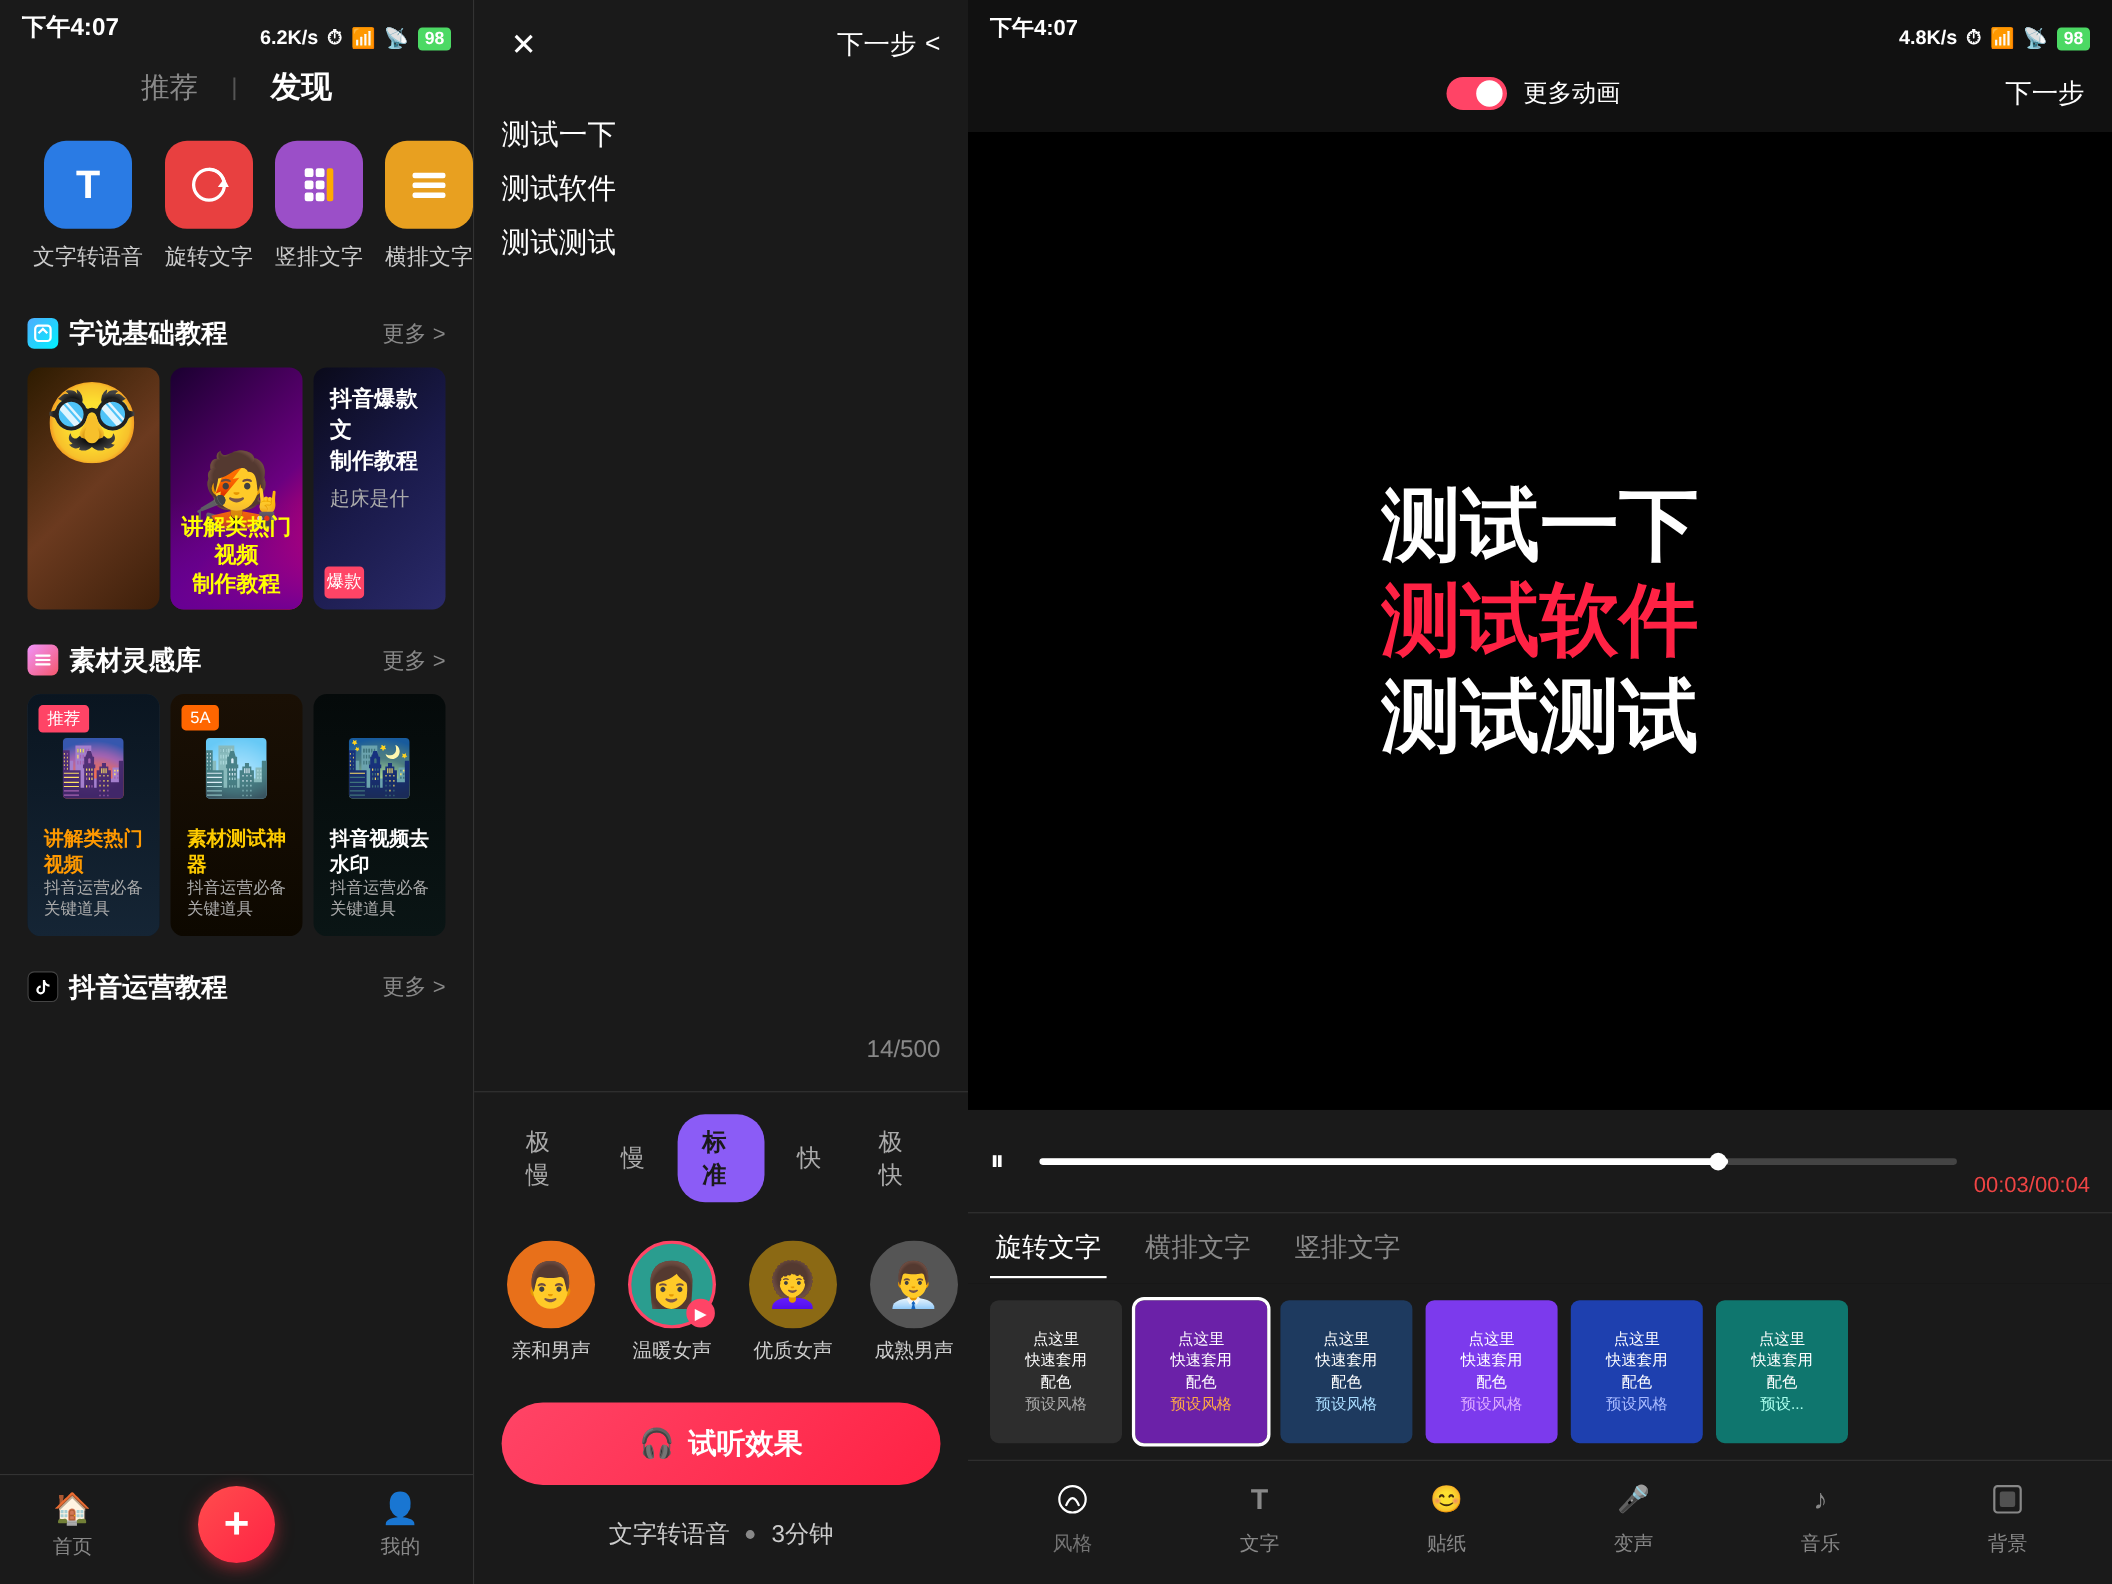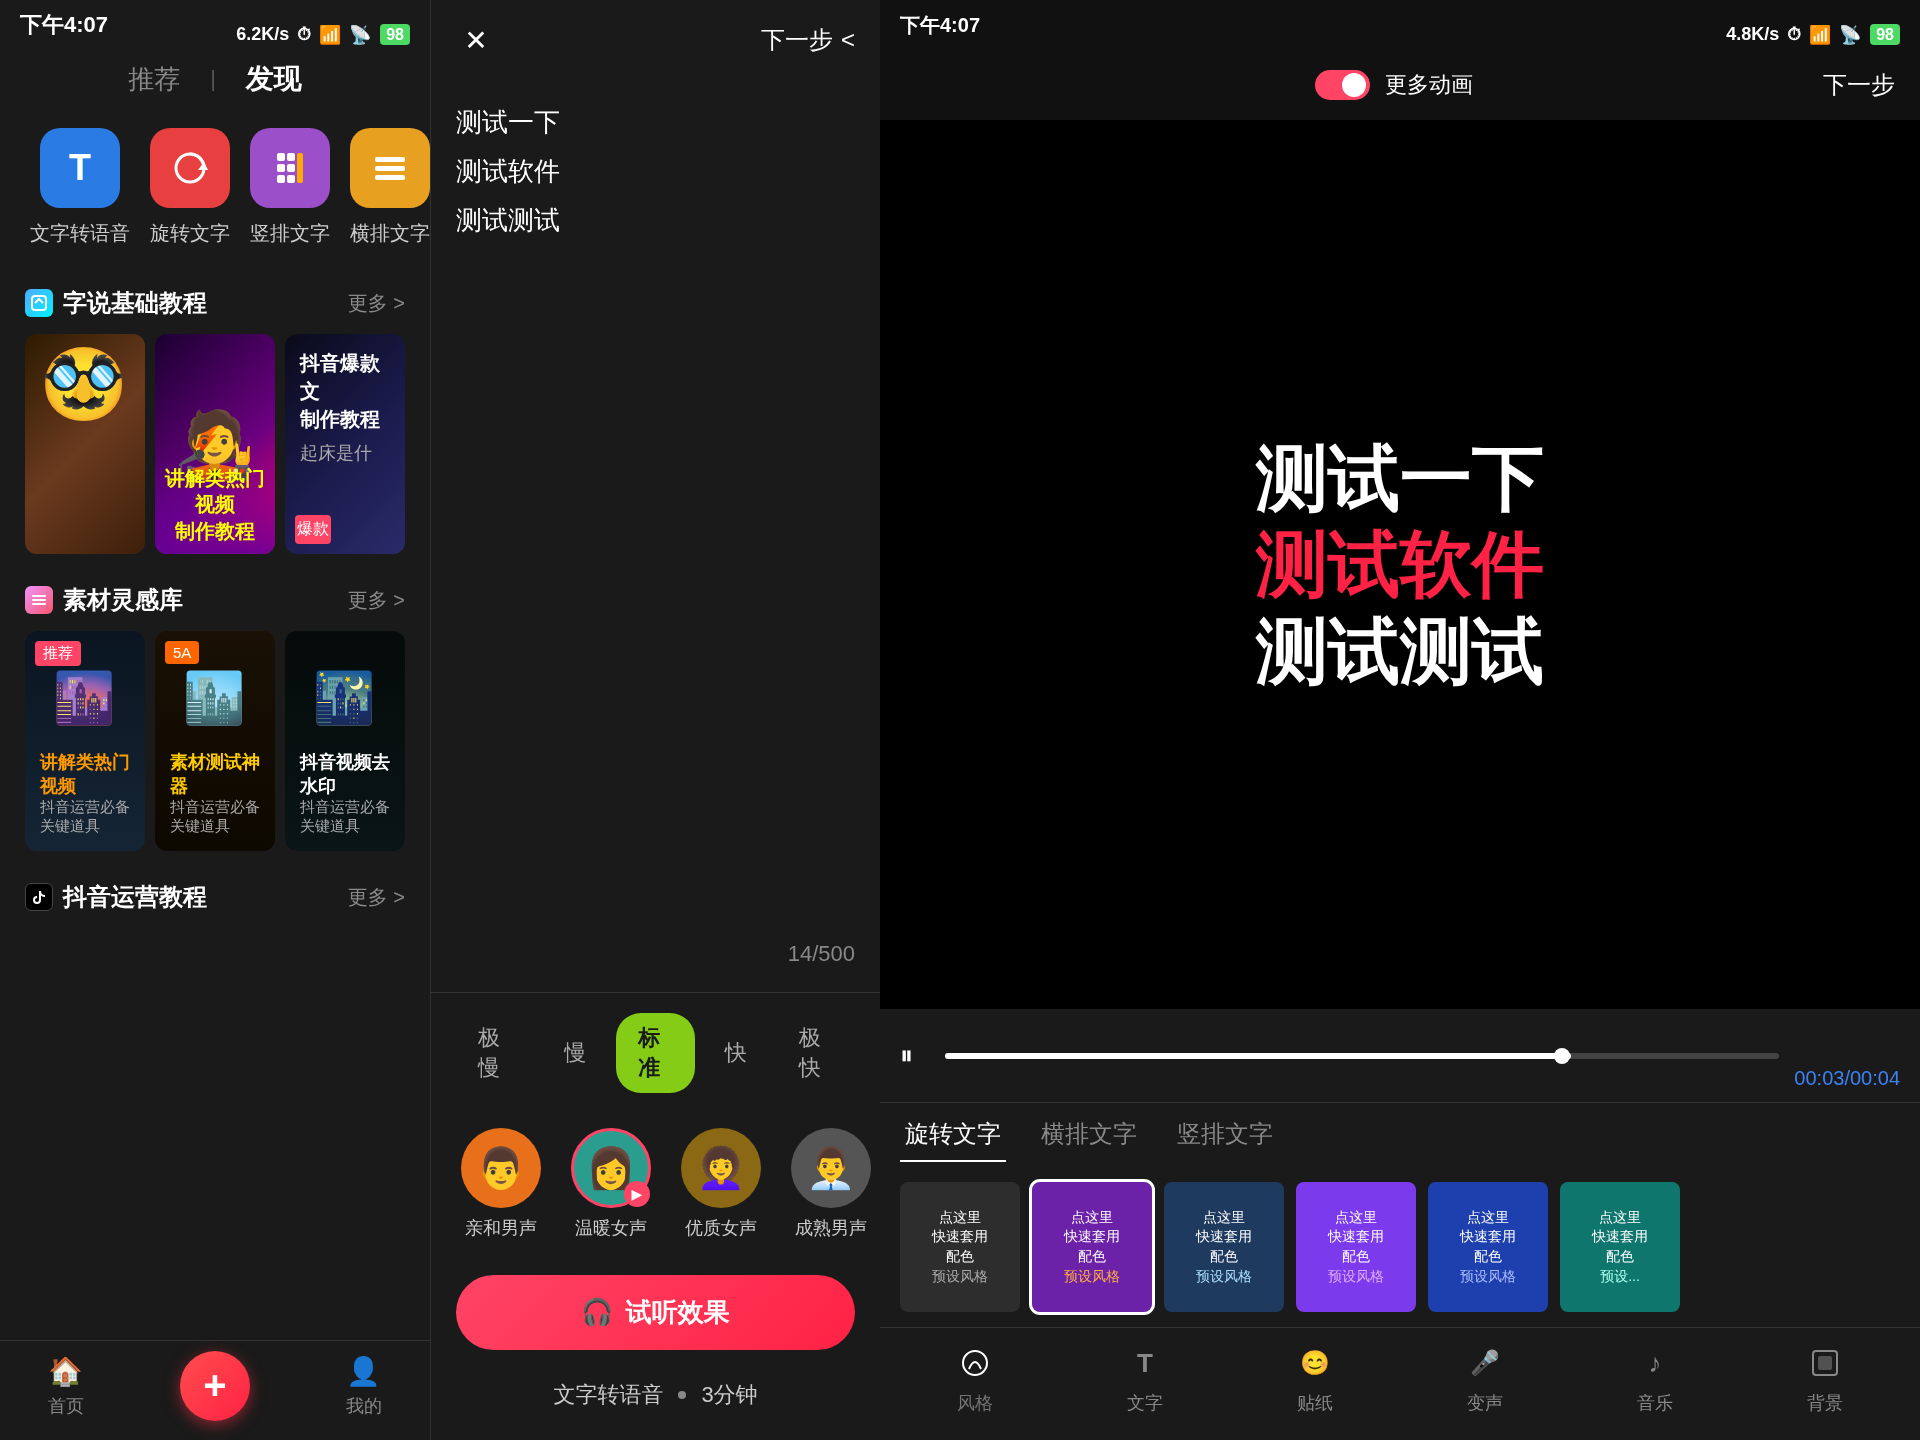--- a/index.html
+++ b/index.html
@@ -221,21 +221,21 @@
     }
     .speed-btn {
       padding: 10px 22px;
       border-radius: 25px;
       color: #aaa;
       font-size: 22px;
       cursor: pointer;
       background: transparent;
     }
     .speed-btn.active {
-      background: #84cc16;
+      background: #8b5cf6;
       color: #1a1a1a;
       font-weight: bold;
     }
 
     .voice-selector {
       display: flex;
       gap: 20px;
       padding: 15px 25px 20px;
       overflow-x: auto;
     }
@@ -412,21 +412,21 @@
     .progress-dot {
       position: absolute;
       width: 16px;
       height: 16px;
       background: #fff;
       border-radius: 50%;
       top: -5px;
       left: 73%;
     }
     .time-display {
-      color: #3b82f6;
+      color: #ef4444;
       font-size: 20px;
       white-space: nowrap;
       margin-top: 46px;
     }
 
     .style-tabs {
       display: flex;
       background: #1a1a1a;
       border-top: 1px solid #333;
       padding: 5px 20px;

